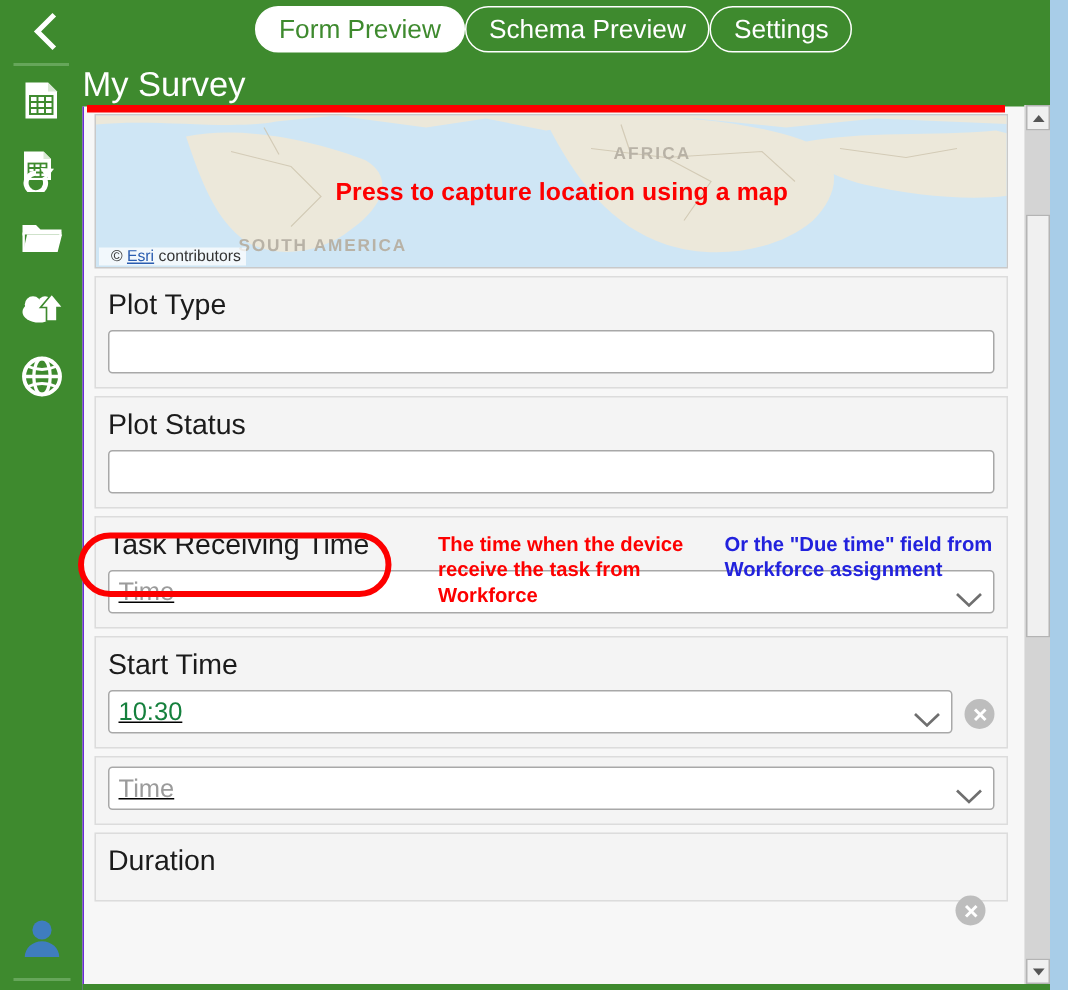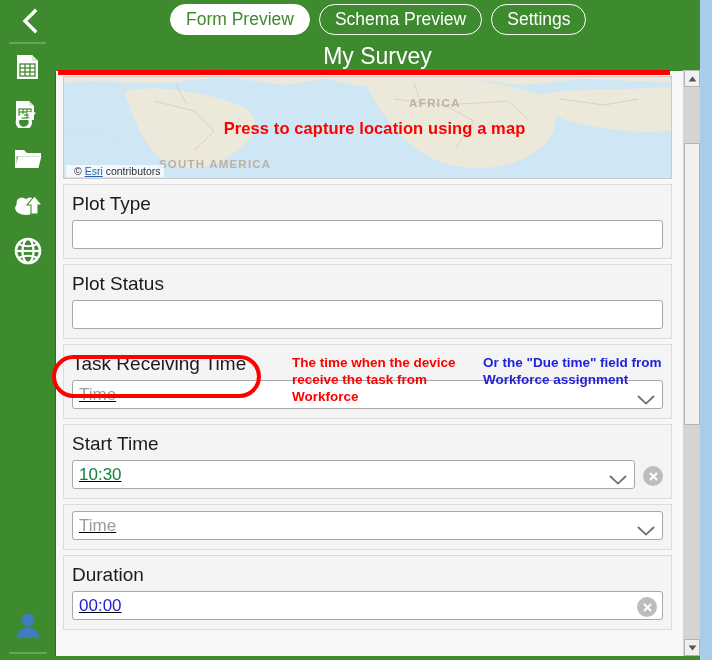--- a/index.html
+++ b/index.html
@@ -24,42 +24,42 @@
   .back-btn {
     position: absolute; left: 8px; top: 2px;
     width: 44px; height: 38px;
     display: flex; align-items: center; justify-content: center;
     cursor: pointer;
   }
   .back-btn svg { display: block; }
 
   .tabs {
     position: absolute; left: 170px; top: 4px;
-    display: flex; align-items: center; gap: 9px;
+    display: flex; align-items: center; 
   }
   .tab {
     border: 1.6px solid #ffffff;
     border-radius: 16px;
     padding: 4px 15px 5px 15px;
     font-size: 17.5px;
     color: #ffffff;
     line-height: 20px;
     white-space: nowrap;
     cursor: pointer;
     background: transparent;
   }
   .tab.active {
     background: #ffffff;
     color: #3e8a2e;
   }
 
   .survey-title {
     position: absolute; left: 55px; top: 41px;
     width: 645px; height: 30px;
-    text-align: center;
+    text-align: left;
     color: #ffffff;
     font-size: 23px;
     line-height: 30px;
   }
 
   
   .rail {
     position: absolute; left: 0; top: 40px;
     width: 55px; height: 620px;
   }
@@ -447,23 +447,20 @@
         <span class="chev">
           <svg width="18" height="10" viewBox="0 0 18 10">
               <polyline points="1,1 9,8.6 17,1" fill="none" stroke="#6f6f6f" stroke-width="1.8"></polyline>
             </svg>
         </span>
       </div>
     </div>
 
     <div class="fcard">
       <div class="flabel">Duration</div>
-      <div class="finput">
-        <span class="fvalue blue">00:00</span>
-      </div>
       <div class="clear-btn" style="right:14px; top:41px;">
         <svg width="11" height="11" viewBox="0 0 11 11">
             <line x1="2" y1="2" x2="9" y2="9" stroke="#ffffff" stroke-width="2"></line>
             <line x1="9" y1="2" x2="2" y2="9" stroke="#ffffff" stroke-width="2"></line>
           </svg>
       </div>
     </div>
 
   </div>
 

